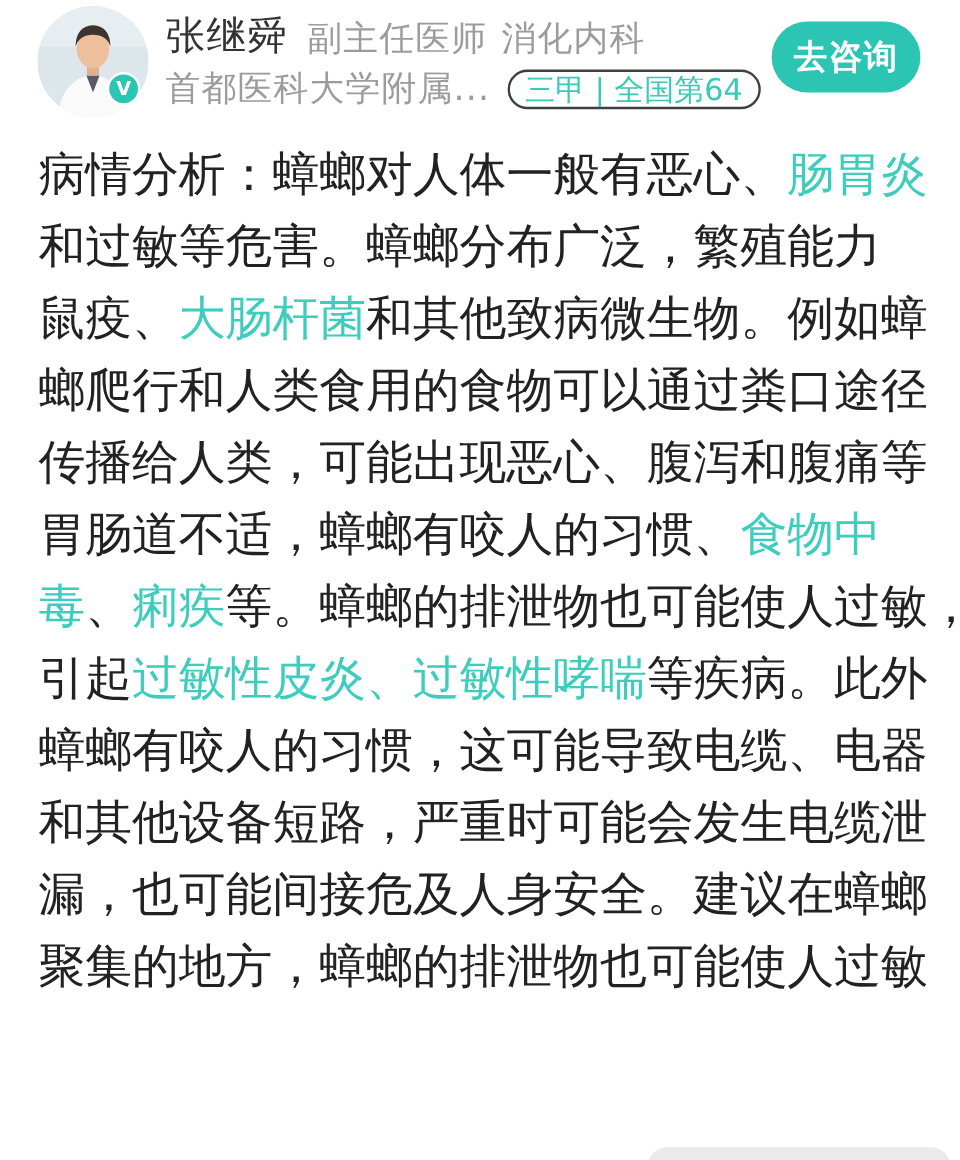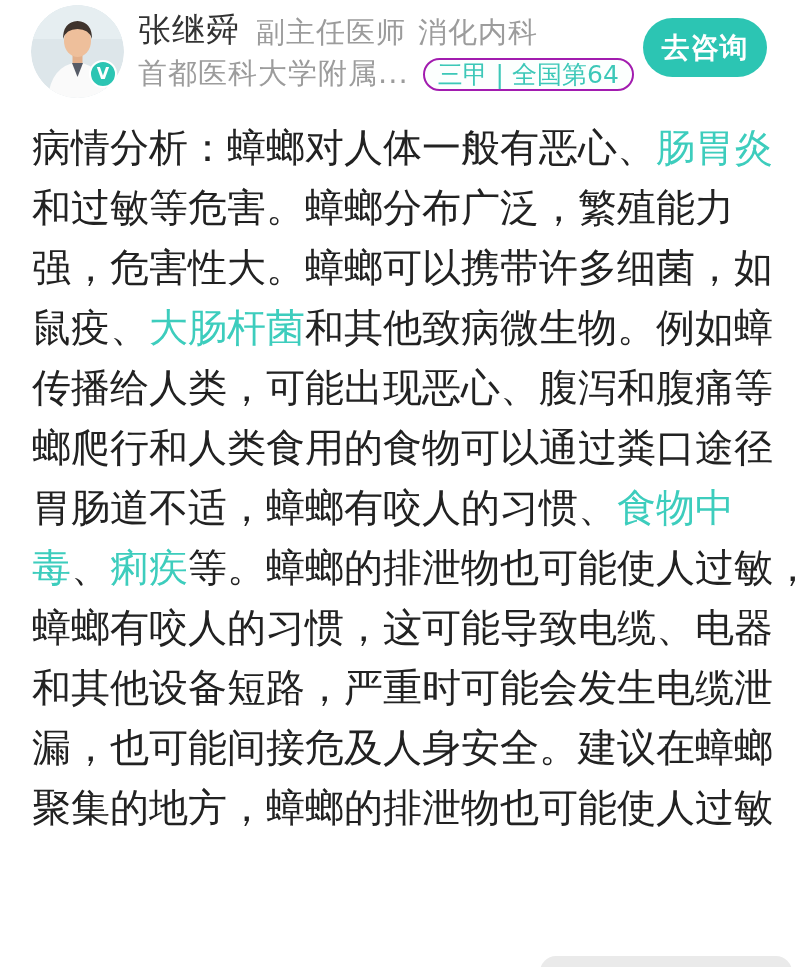--- a/index.html
+++ b/index.html
@@ -72,21 +72,21 @@
   }
   .hospital {
     font-size: 29px;
     color: #9c9c9c;
     letter-spacing: 1px;
   }
   .rank-badge {
     margin-left: 14px;
     height: 33px;
     padding: 0 13px;
-    border: 2px solid #a21caf;
+    border: 2px solid #404040;
     border-radius: 17px;
     background: #fcfffe;
     color: #3cc8b8;
     font-size: 25px;
     display: flex;
     align-items: center;
     line-height: 1;
   }
   .consult-btn {
     position: absolute;
@@ -102,20 +102,21 @@
     font-family: Liberation Mono, monospace;
     cursor: pointer;
   }
 
   
   .analysis {
     padding: 6px 18px 0 32px;
     font-size: 39px;
     line-height: 60px;
     color: #222222;
+    font-family: Liberation Mono, monospace;
   }
   .t-line { white-space: nowrap; }
   .term-link {
     color: #3dcdbd;
     cursor: pointer;
   }
 
   
   .bottom-strip {
     position: absolute;
@@ -160,25 +161,25 @@
     <span class="hospital">首都医科大学附属...</span>
     <span class="rank-badge">三甲 | 全国第64</span>
   </div>
 
   <button class="consult-btn">去咨询</button>
 </header>
 
 <main class="analysis" id="analysis">
     <div class="t-line"><span>病情分析：蟑螂对人体一般有恶心、</span><span class="term-link">肠胃炎</span></div>
     <div class="t-line"><span>和过敏等危害。蟑螂分布广泛，繁殖能力</span></div>
-    <div class="t-line"><span>强，危害性大。蟑螂可以携带许多细菌，如</span></div>
     <div class="t-line"><span>鼠疫、</span><span class="term-link">大肠杆菌</span><span>和其他致病微生物。例如蟑</span></div>
+    <div class="t-line"><span>螂爬行和人类食用的食物可以通过粪口途径</span></div>
     <div class="t-line"><span>传播给人类，可能出现恶心、腹泻和腹痛等</span></div>
-    <div class="t-line"><span>螂爬行和人类食用的食物可以通过粪口途径</span></div>
     <div class="t-line"><span>胃肠道不适，蟑螂有咬人的习惯、</span><span class="term-link">食物中</span></div>
     <div class="t-line"><span class="term-link">毒</span><span>、</span><span class="term-link">痢疾</span><span>等。蟑螂的排泄物也可能使人过敏，</span></div>
+    <div class="t-line"><span>引起</span><span class="term-link">过敏性皮炎、过敏性哮喘</span><span>等疾病。此外</span></div>
     <div class="t-line"><span>蟑螂有咬人的习惯，这可能导致电缆、电器</span></div>
     <div class="t-line"><span>和其他设备短路，严重时可能会发生电缆泄</span></div>
     <div class="t-line"><span>漏，也可能间接危及人身安全。建议在蟑螂</span></div>
     <div class="t-line"><span>聚集的地方，蟑螂的排泄物也可能使人过敏</span></div>
   </main>
 
 <div class="bottom-strip"></div>
 
 </body></html>

